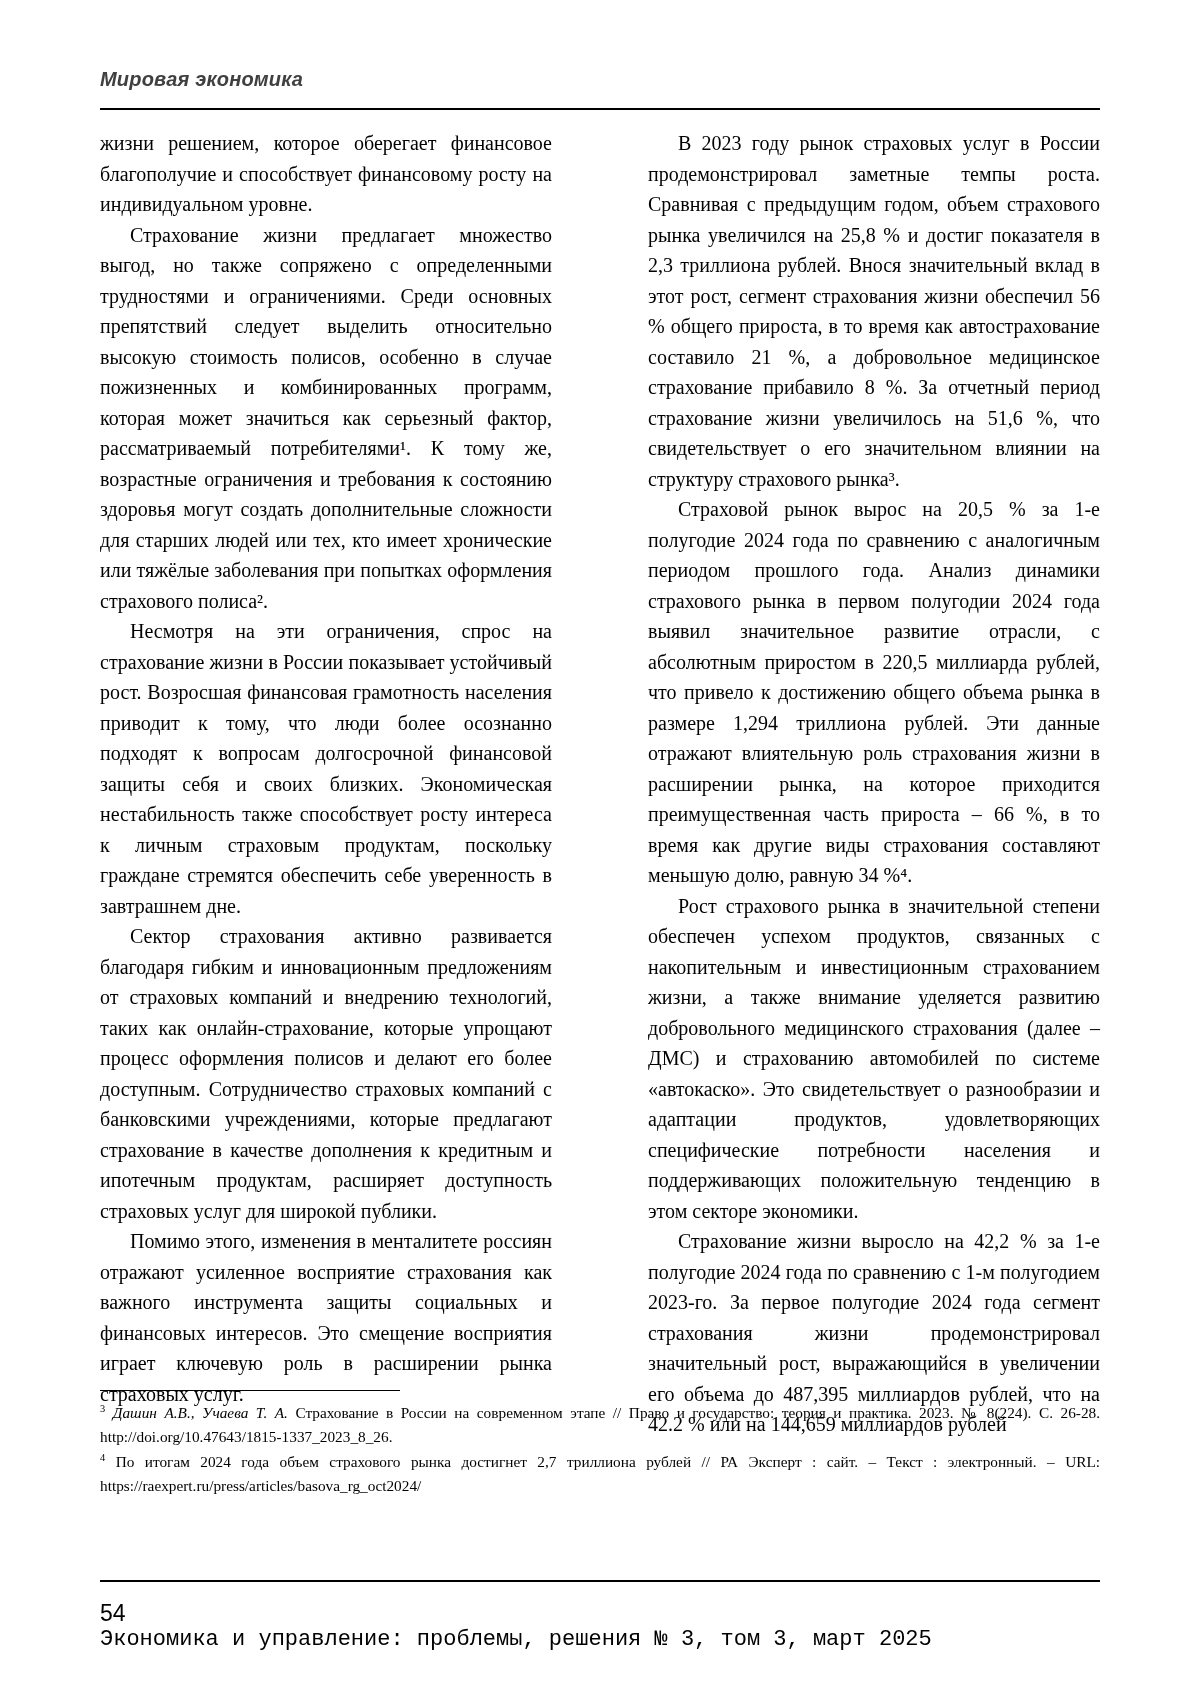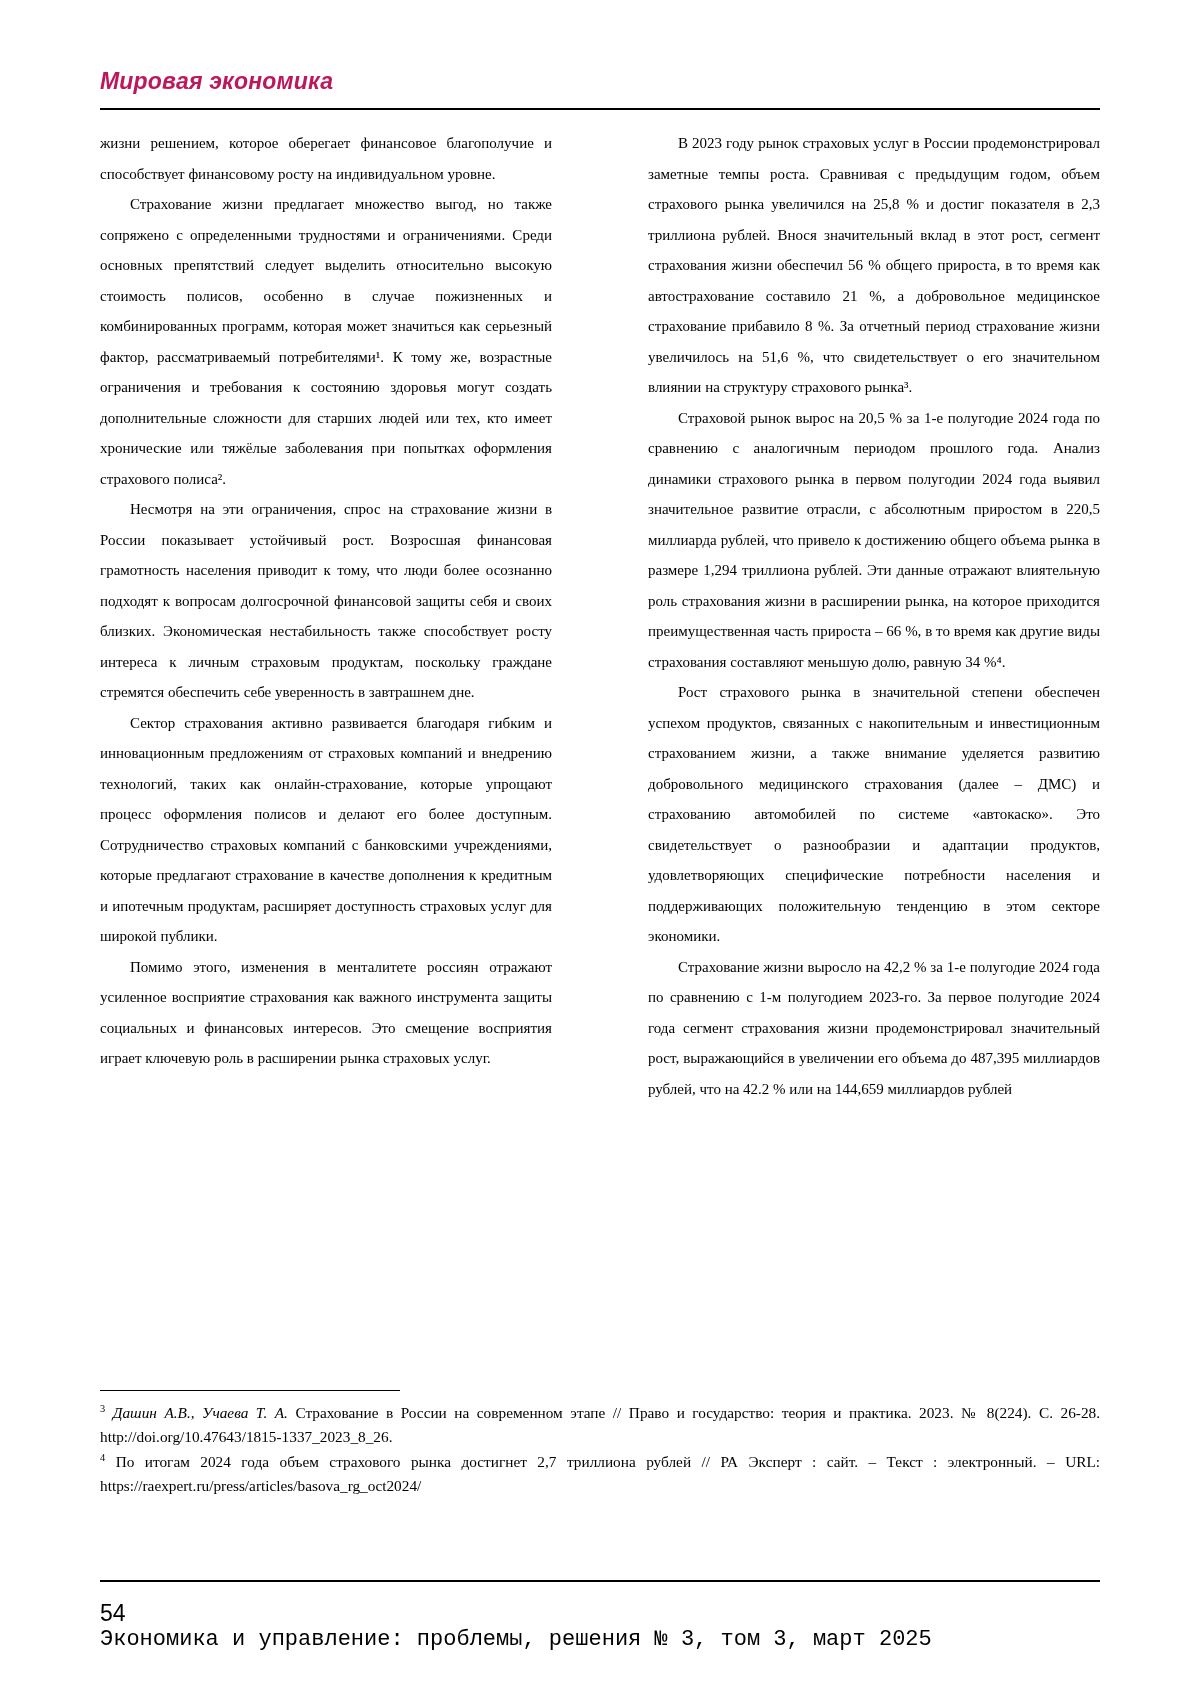--- a/index.html
+++ b/index.html
@@ -26,23 +26,23 @@
   .header {
     position: absolute;
     left: 100px;
     top: 68px;
     width: 1000px;
   }
   .header-title {
     font-family: "Liberation Sans", sans-serif;
     font-weight: bold;
     font-style: italic;
-    font-size: 23px;
+    font-size: 20px;
     letter-spacing: 0.2px;
-    color: #be185d;
+    color: #404040;
   }
   .header-rule {
     position: absolute;
     left: 100px;
     top: 108px;
     width: 1000px;
     height: 1.6px;
     background: #000;
   }
   .columns {
@@ -51,21 +51,21 @@
     top: 128px;
     width: 1000px;
     display: flex;
     justify-content: space-between;
   }
   .col {
     width: 452px;
   }
   p.body-par {
     margin: 0;
-    font-size: 15px;
+    font-size: 20px;
     line-height: 30.5px;
     text-align: justify;
     text-indent: 30px;
     hyphens: auto;
     -webkit-hyphens: auto;
   }
   p.body-par.no-indent {
     text-indent: 0;
   }
   sup {

